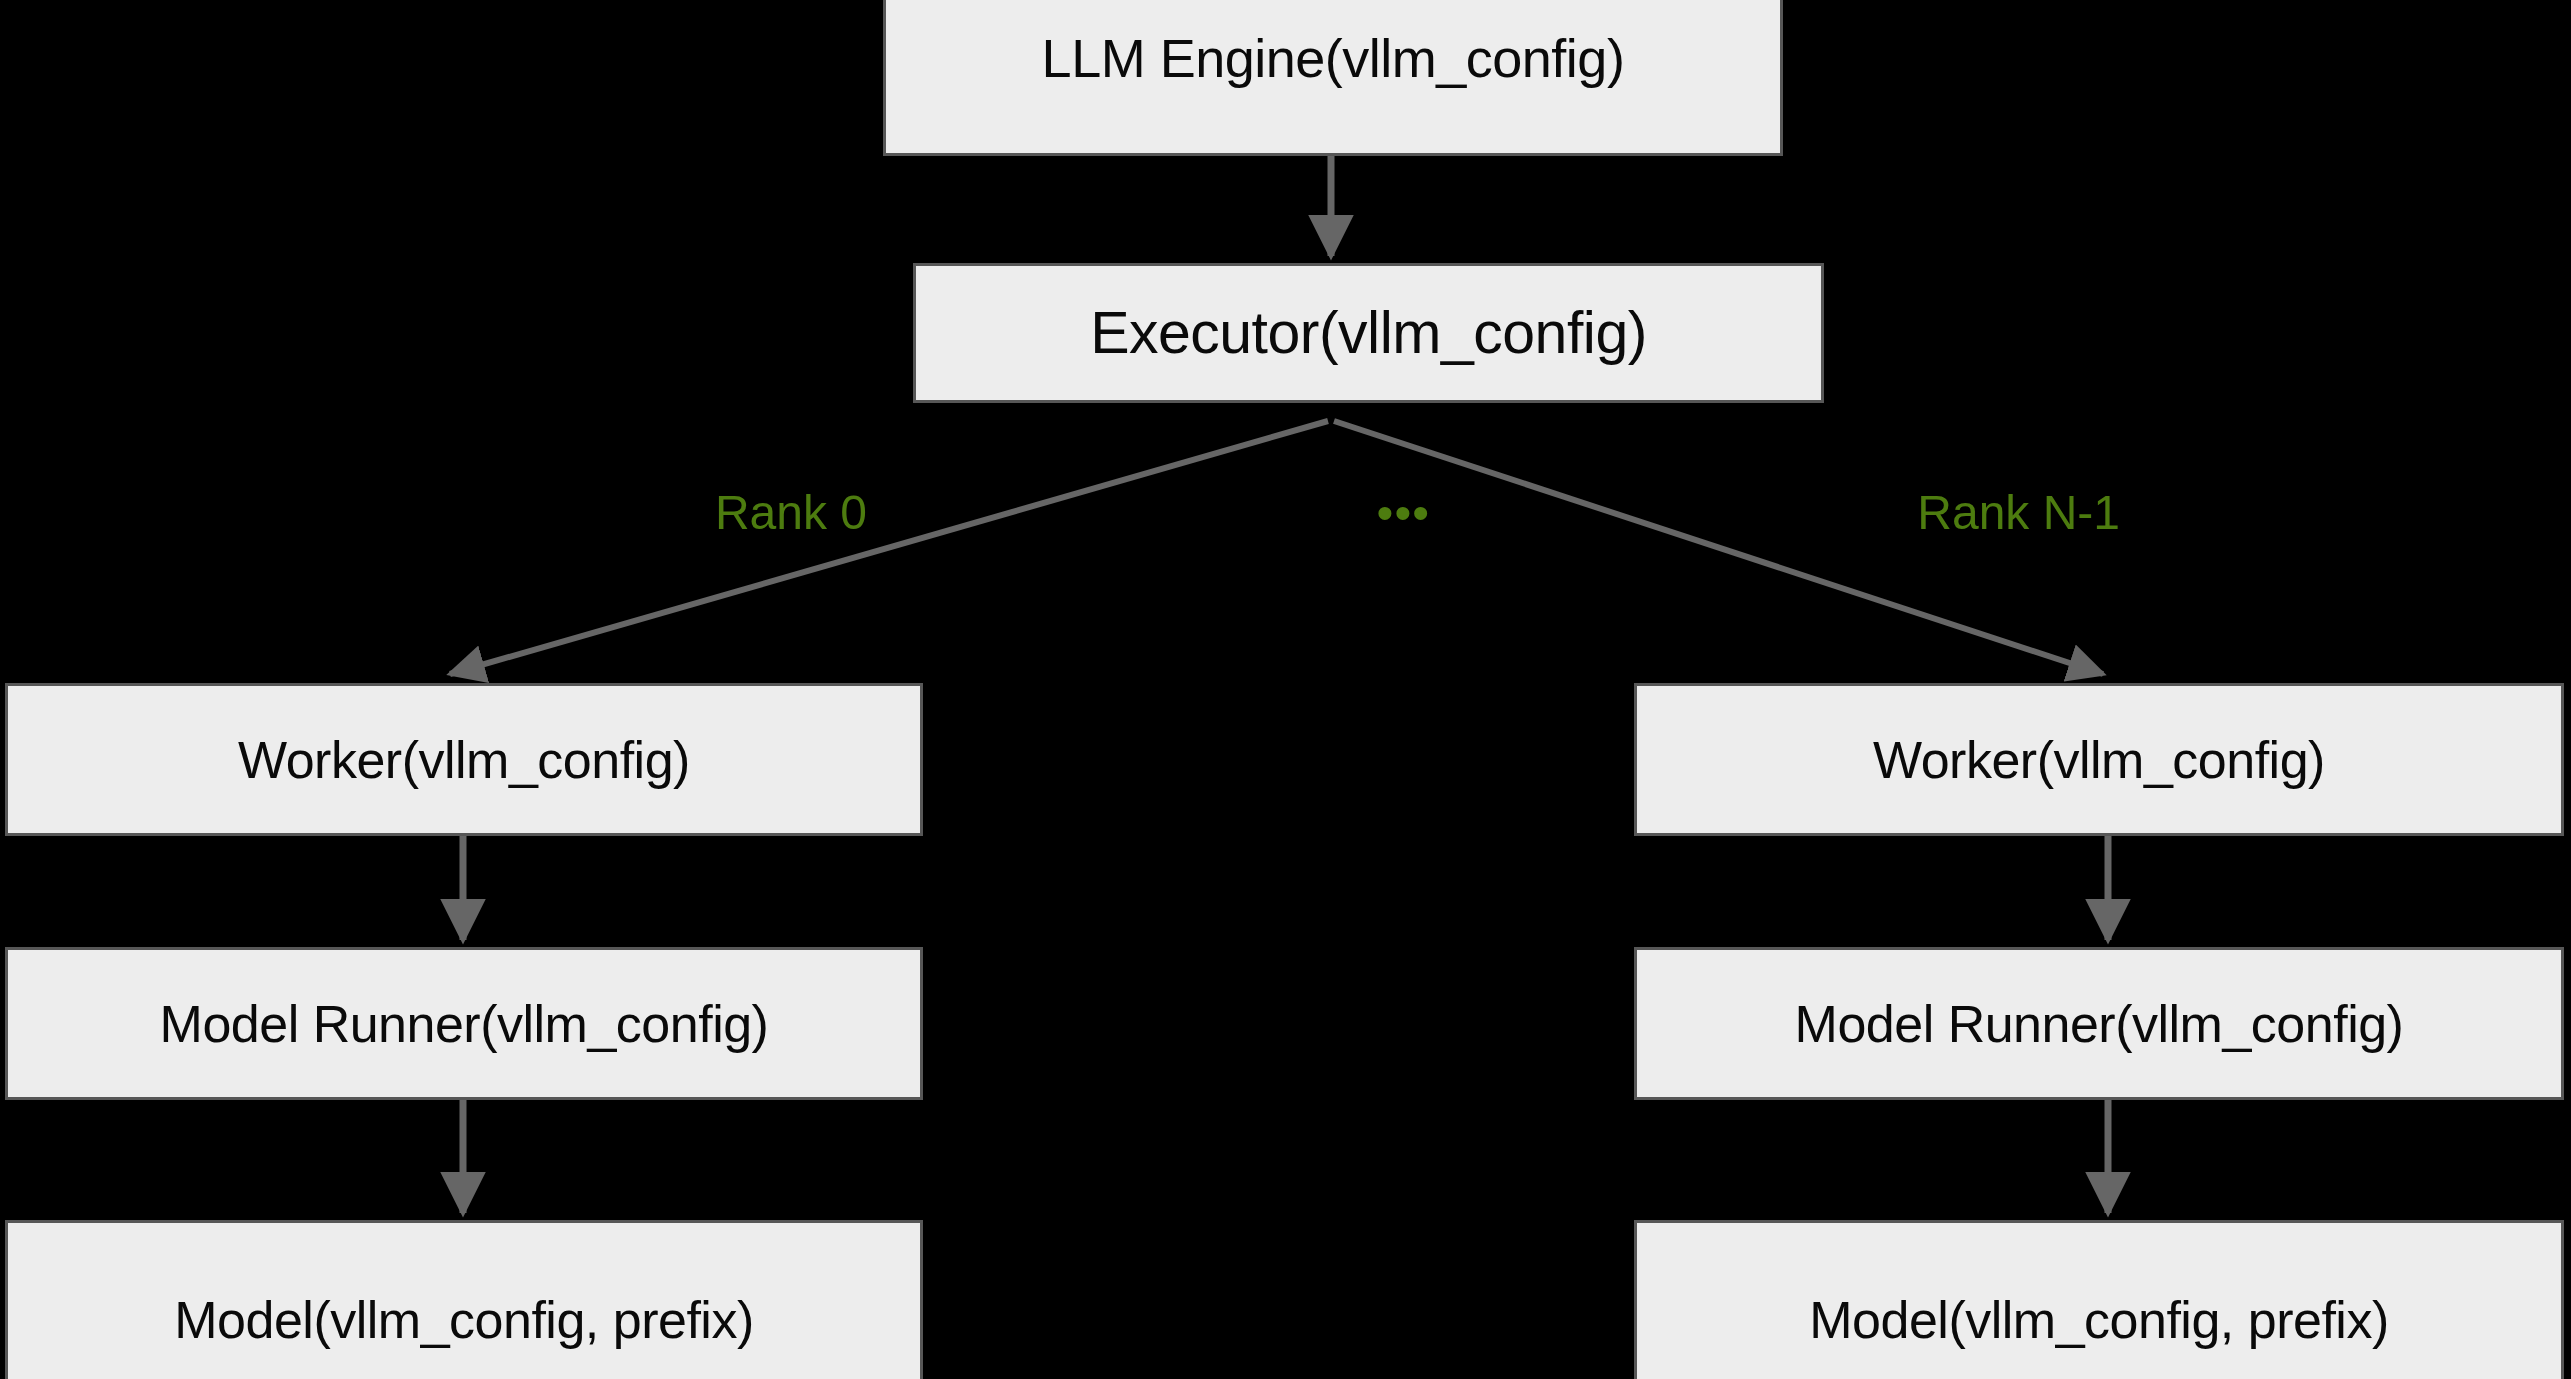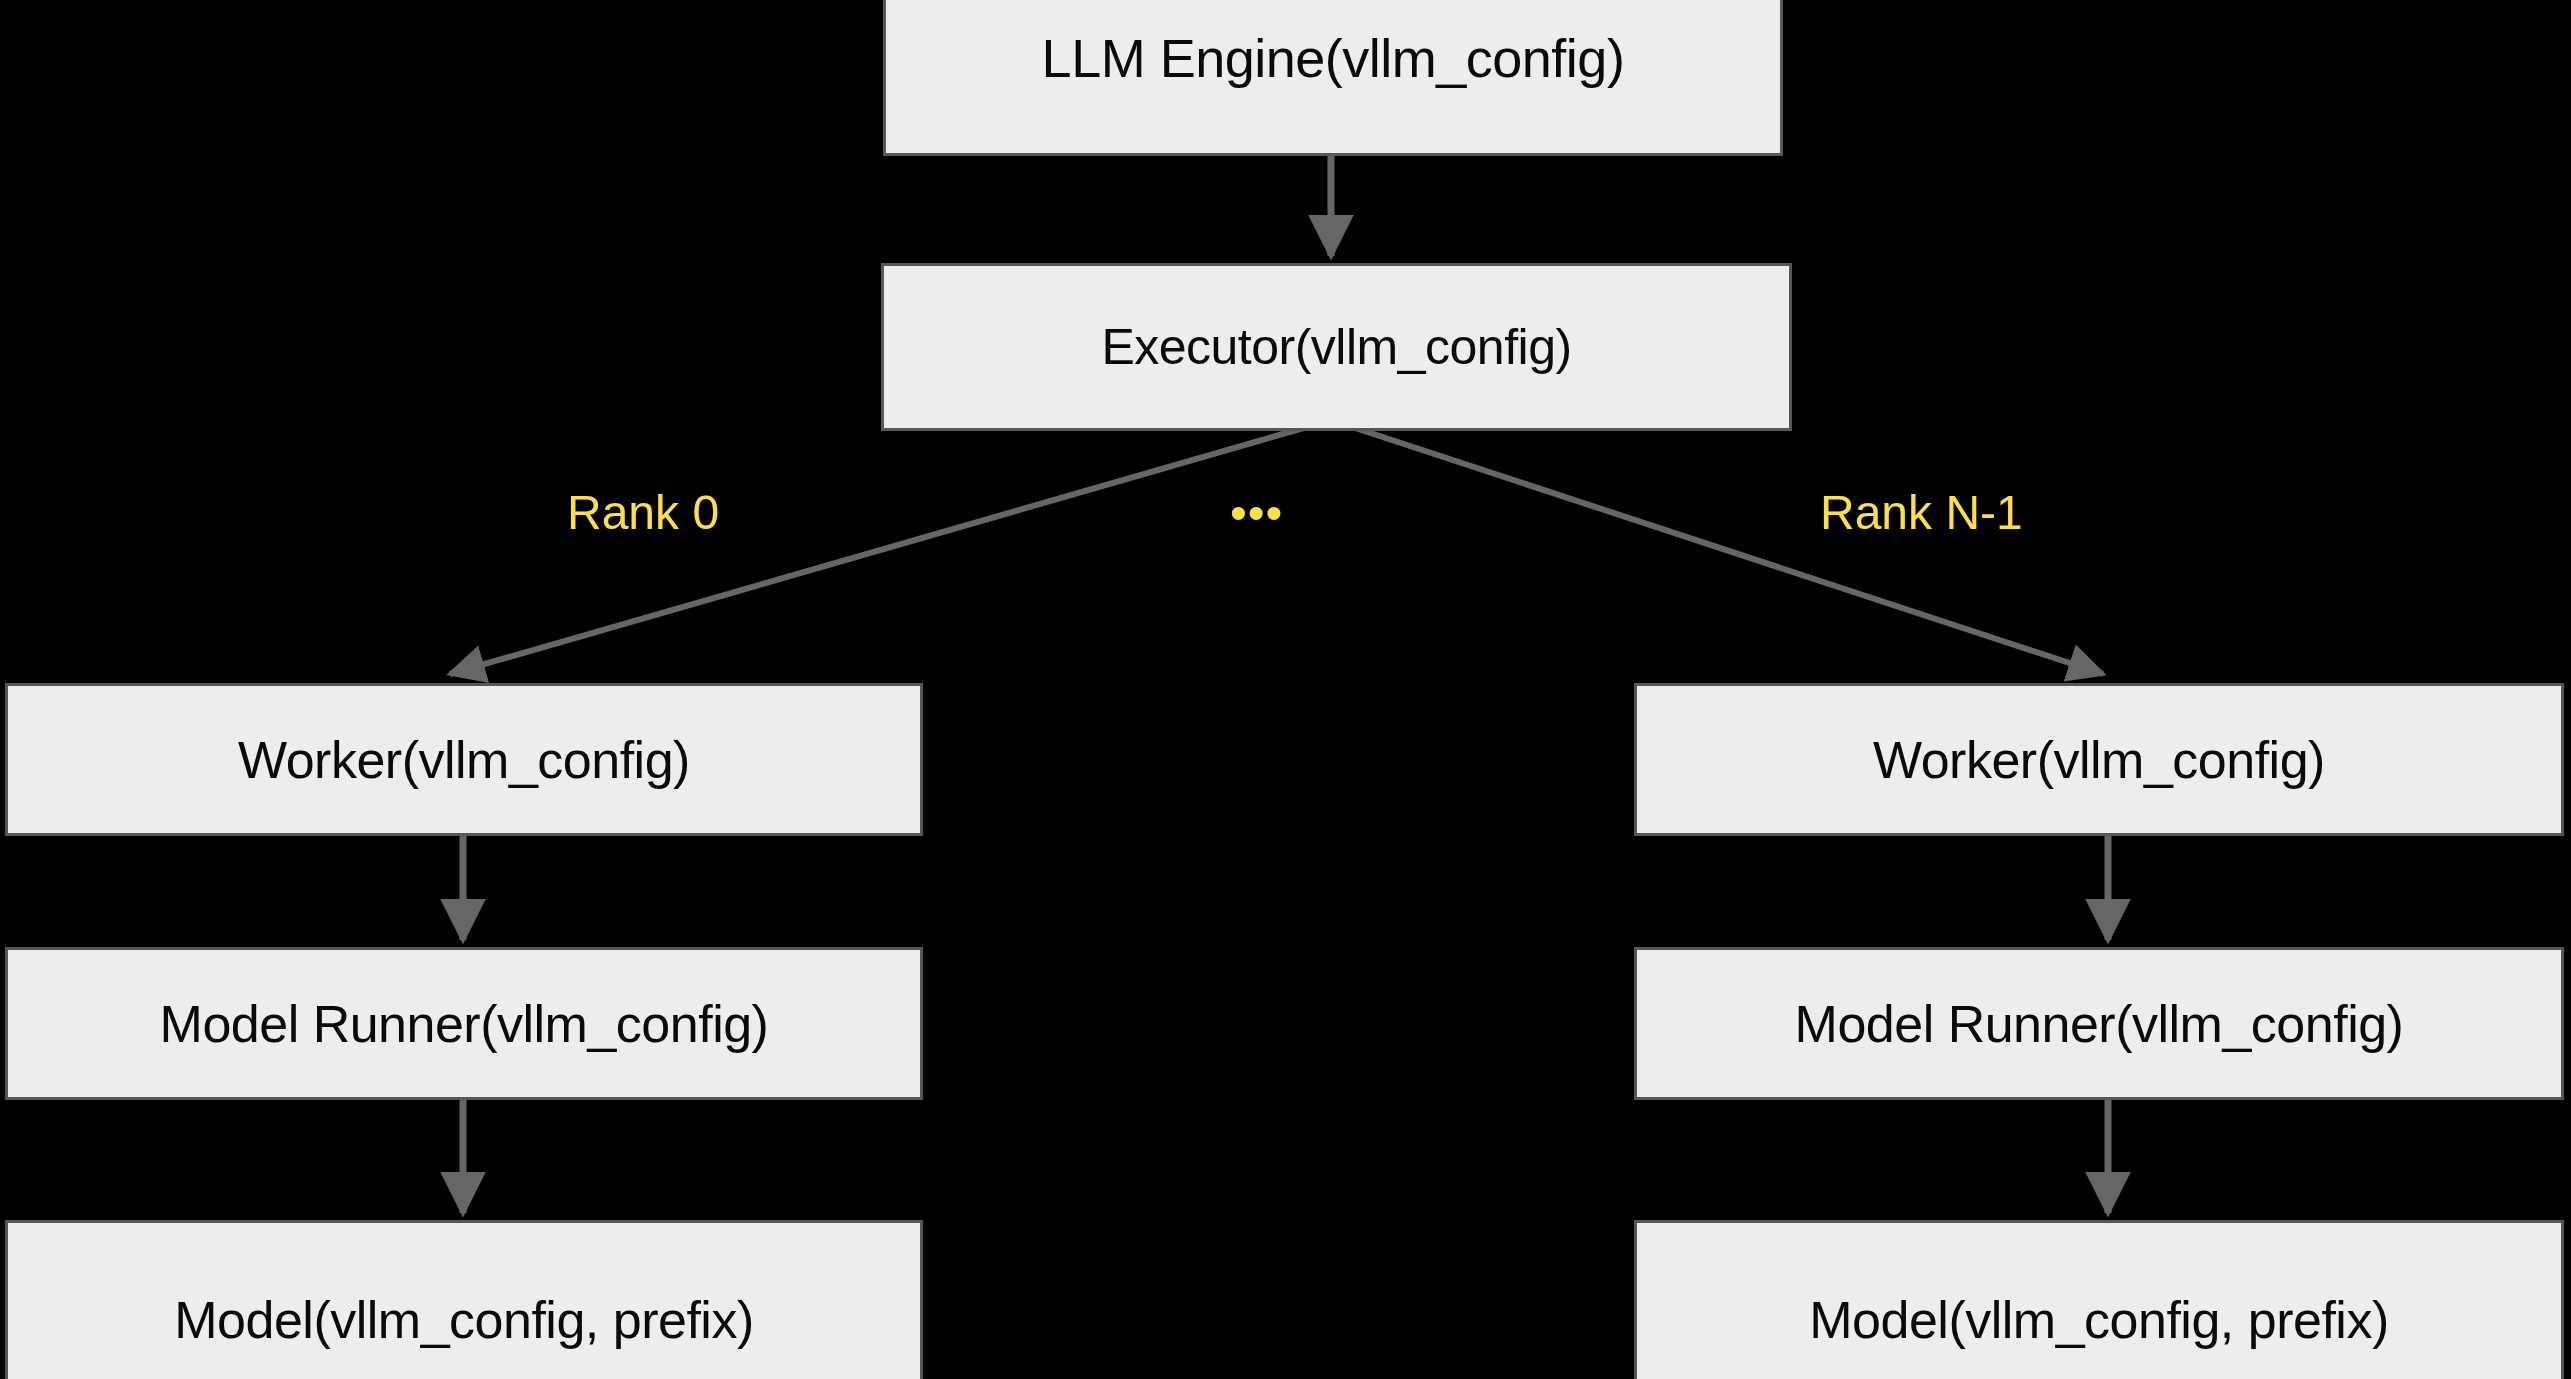--- a/index.html
+++ b/index.html
@@ -32,37 +32,37 @@
     font-family: "Liberation Sans", sans-serif;
     font-weight: 400;
     letter-spacing: -0.5px;
     white-space: nowrap;
   }
   .node span {
     display: block;
   }
   .edge-label {
     position: absolute;
-    color: #fde047;
+    color: #4d7c0f;
     font-family: "Liberation Sans", sans-serif;
     font-weight: 400;
     white-space: nowrap;
-    text-align: left;
+    text-align: right;
   }
   #edges {
     position: absolute;
     left: 0;
     top: 0;
     width: 2571px;
     height: 1379px;
     pointer-events: none;
   }
   
   #n-llm-engine   { left: 883px;  top: -40px;   width: 900px; height: 196px; font-size: 54px; }
-  #n-executor     { left: 881px;  top: 263px;   width: 911px; height: 168px; font-size: 50px; }
+  #n-executor     { left: 913px;  top: 263px;   width: 911px; height: 140px; font-size: 59px; }
   #n-worker-0     { left: 5px;    top: 683px;   width: 918px; height: 153px; font-size: 52px; }
   #n-worker-n     { left: 1634px; top: 683px;   width: 930px; height: 153px; font-size: 52px; }
   #n-runner-0     { left: 5px;    top: 947px;   width: 918px; height: 153px; font-size: 52px; }
   #n-runner-n     { left: 1634px; top: 947px;   width: 930px; height: 153px; font-size: 52px; }
   #n-model-0      { left: 5px;    top: 1220px;  width: 918px; height: 200px; font-size: 52px; }
   #n-model-n      { left: 1634px; top: 1220px;  width: 930px; height: 200px; font-size: 52px; }
   
   #lbl-rank-0   { left: 567px;  top: 485px; width: 300px; font-size: 48px; }
   #lbl-ellipsis { left: 1230px; top: 485px; width: 200px; font-size: 48px; letter-spacing: 1px; }
   #lbl-rank-n   { left: 1820px; top: 485px; width: 300px; font-size: 48px; }

